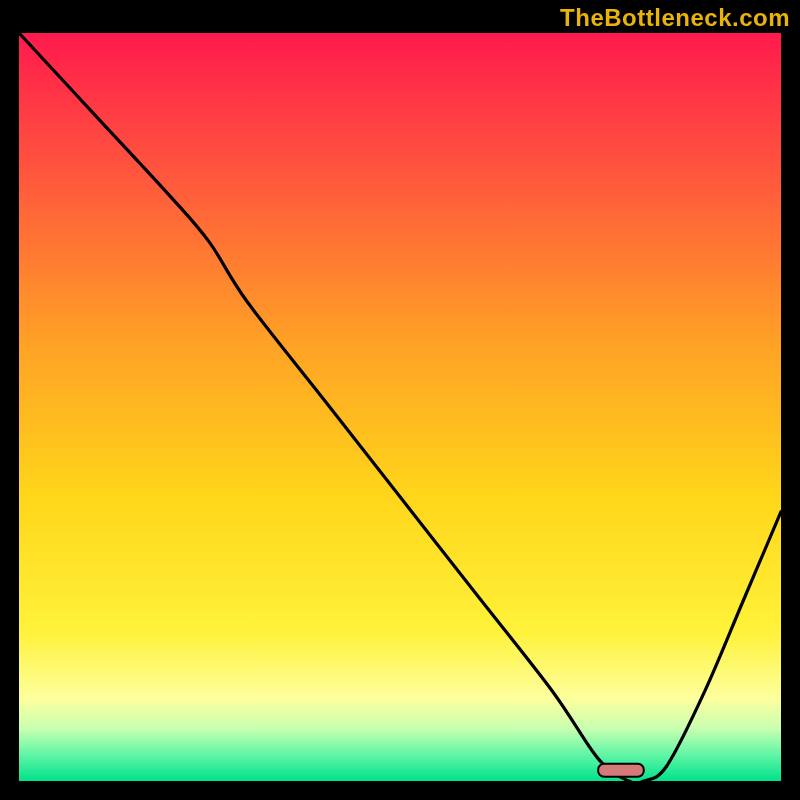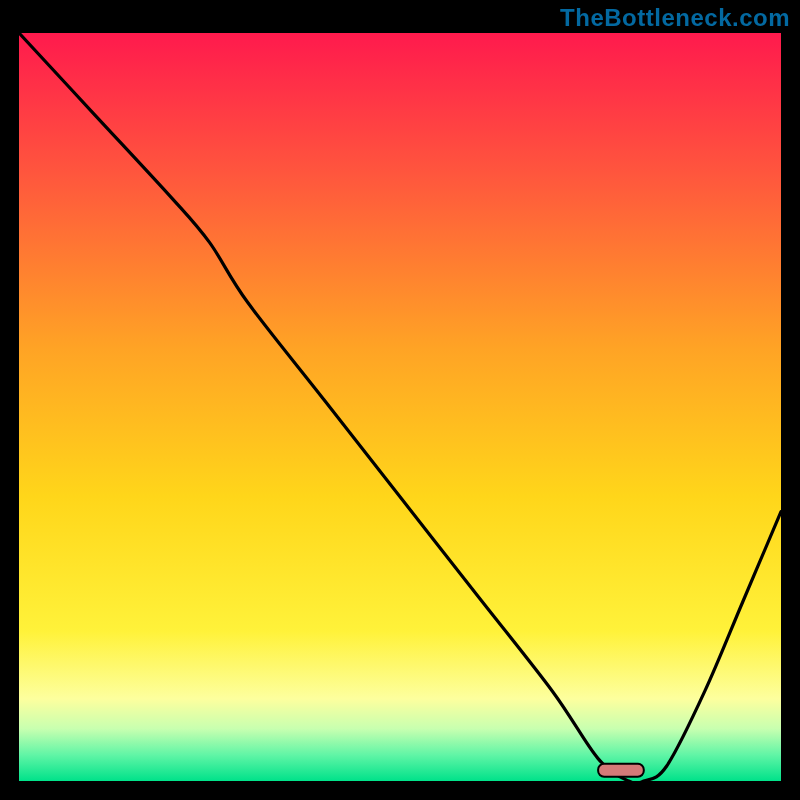--- a/index.html
+++ b/index.html
@@ -13,21 +13,21 @@
   .stage {
     position: relative;
     width: 800px;
     height: 800px;
     background: #000;
   }
   .watermark {
     position: absolute;
     top: 4px;
     right: 10px;
-    color: #0369a1;
+    color: #eab308;
     font-size: 24px;
     font-weight: 600;
     letter-spacing: 0.5px;
     z-index: 5;
   }
   .plot {
     position: absolute;
     left: 19px;
     top: 33px;
     width: 762px;

